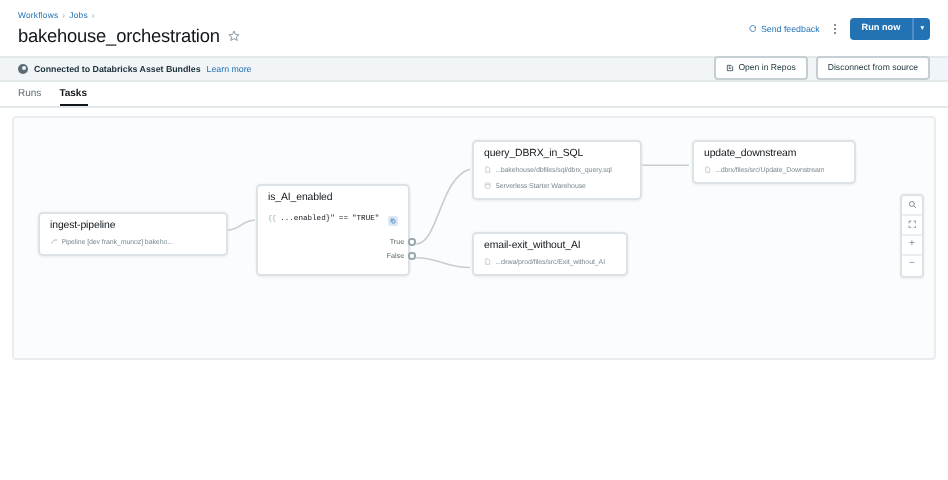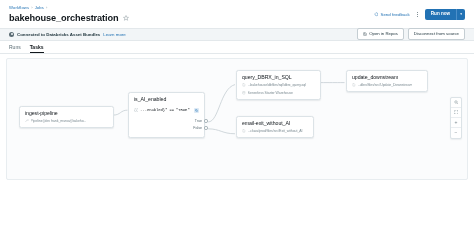--- a/index.html
+++ b/index.html
@@ -10,21 +10,21 @@
     color: #1b3139;
     overflow: hidden;
   }
 
   
   .header { padding: 5px 9px 0 9px; position: relative; }
   .breadcrumb { font-size: 4.2px; color: #5a6b73; letter-spacing: .1px; display: flex; gap: 2px; align-items: center; }
   .bc-link { color: #2272b4; }
   .bc-sep { color: #9aa8ae; }
   .title-row { display: flex; align-items: center; gap: 4px; margin-top: 2.5px; }
-  .page-title { font-size: 9.2px; font-weight: 700; letter-spacing: -.1px; color: #11171c; }
+  .page-title { font-size: 9.2px; font-weight: 400; letter-spacing: -.1px; color: #11171c; }
   .star { font-size: 6px; color: #8b999f; line-height: 1; }
 
   .header-right {
     position: absolute; right: 9px; top: 9px;
     display: flex; align-items: center; gap: 5px;
   }
   .feedback { display: flex; align-items: center; gap: 2px; font-size: 4.4px; color: #2272b4; }
   .feedback svg { width: 4.5px; height: 4.5px; }
   .kebab { display: flex; flex-direction: column; gap: 1px; padding: 0 2px; }
   .kebab i { width: 1px; height: 1px; border-radius: 50%; background: #5a6b73; display: block; }

